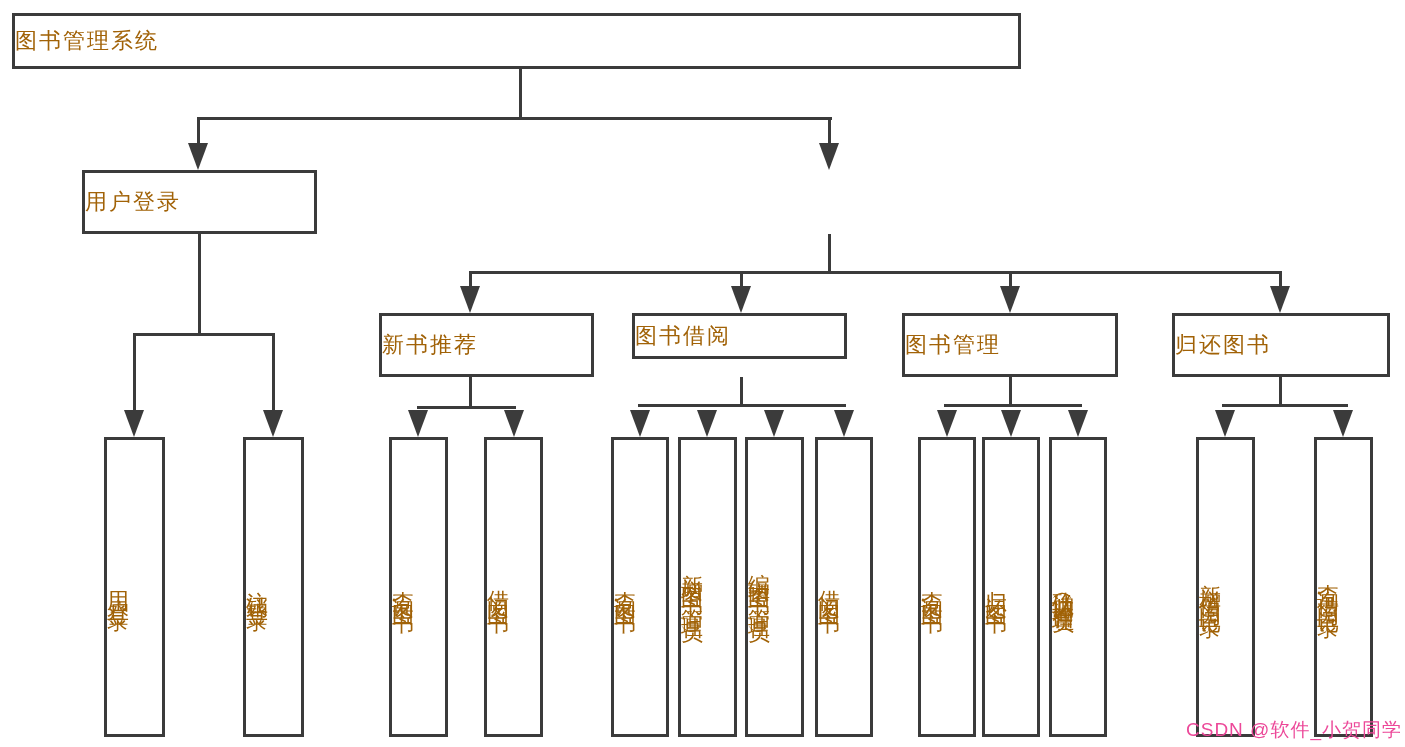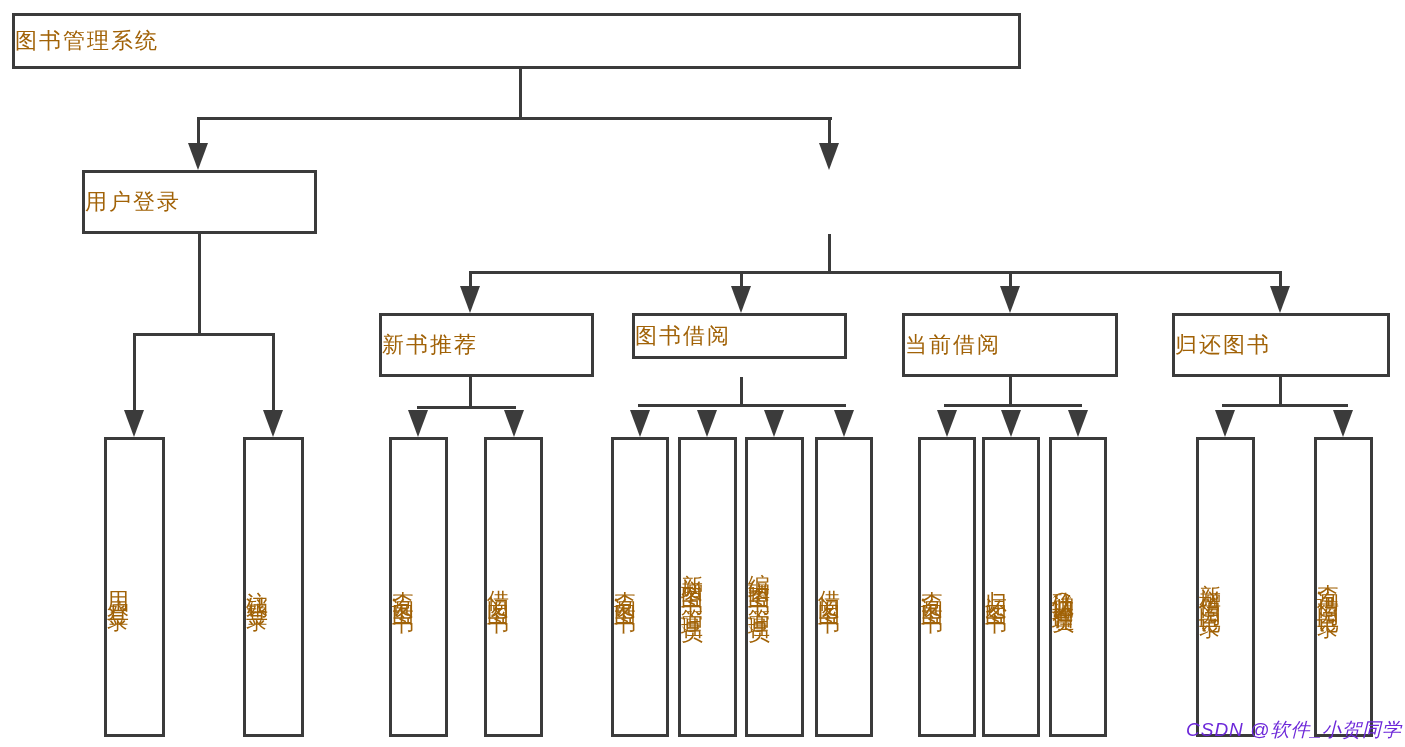--- a/index.html
+++ b/index.html
@@ -44,24 +44,23 @@
     height: 0;
     border-left: 10px solid transparent;
     border-right: 10px solid transparent;
     border-top: 27px solid #3b3b3b;
   }
   .watermark {
     position: absolute;
     left: 1186px;
     top: 717px;
     font-size: 19px;
-    color: #6d28d9;
+    color: #ec4899;
     letter-spacing: 1px;
     white-space: nowrap;
-    font-style: italic;
   }
 </style>
 </head>
 <body>
 
 <div id="canvas">
 
   <div class="box hbox" style="left:12px; top:13px; width:1009px; height:56px;">
     <span>图书管理系统</span>
   </div>
@@ -95,21 +94,21 @@
   <div class="vline" style="left:1279px; top:271px; width:3px; height:17px;"></div>
   <div class="arrow" style="left:1270px; top:286px;"></div>
 
   <div class="box hbox" style="left:363px; top:313px; width:215px; height:64px;margin-left:16px;">
     <span>新书推荐</span>
   </div>
   <div class="box hbox" style="left:632px; top:313px; width:215px; height:46px;">
     <span>图书借阅</span>
   </div>
   <div class="box hbox" style="left:902px; top:313px; width:216px; height:64px;">
-    <span>当前借阅</span>
+    <span>图书管理</span>
   </div>
   <div class="box hbox" style="left:1172px; top:313px; width:218px; height:64px;">
     <span>归还图书</span>
   </div>
 
   <div class="vline" style="left:469px; top:377px; width:3px; height:32px;"></div>
   <div class="hline" style="left:417px; top:406px; width:99px; height:3px;"></div>
   <div class="arrow" style="left:408px; top:410px;"></div>
   <div class="arrow" style="left:504px; top:410px;"></div>
 

